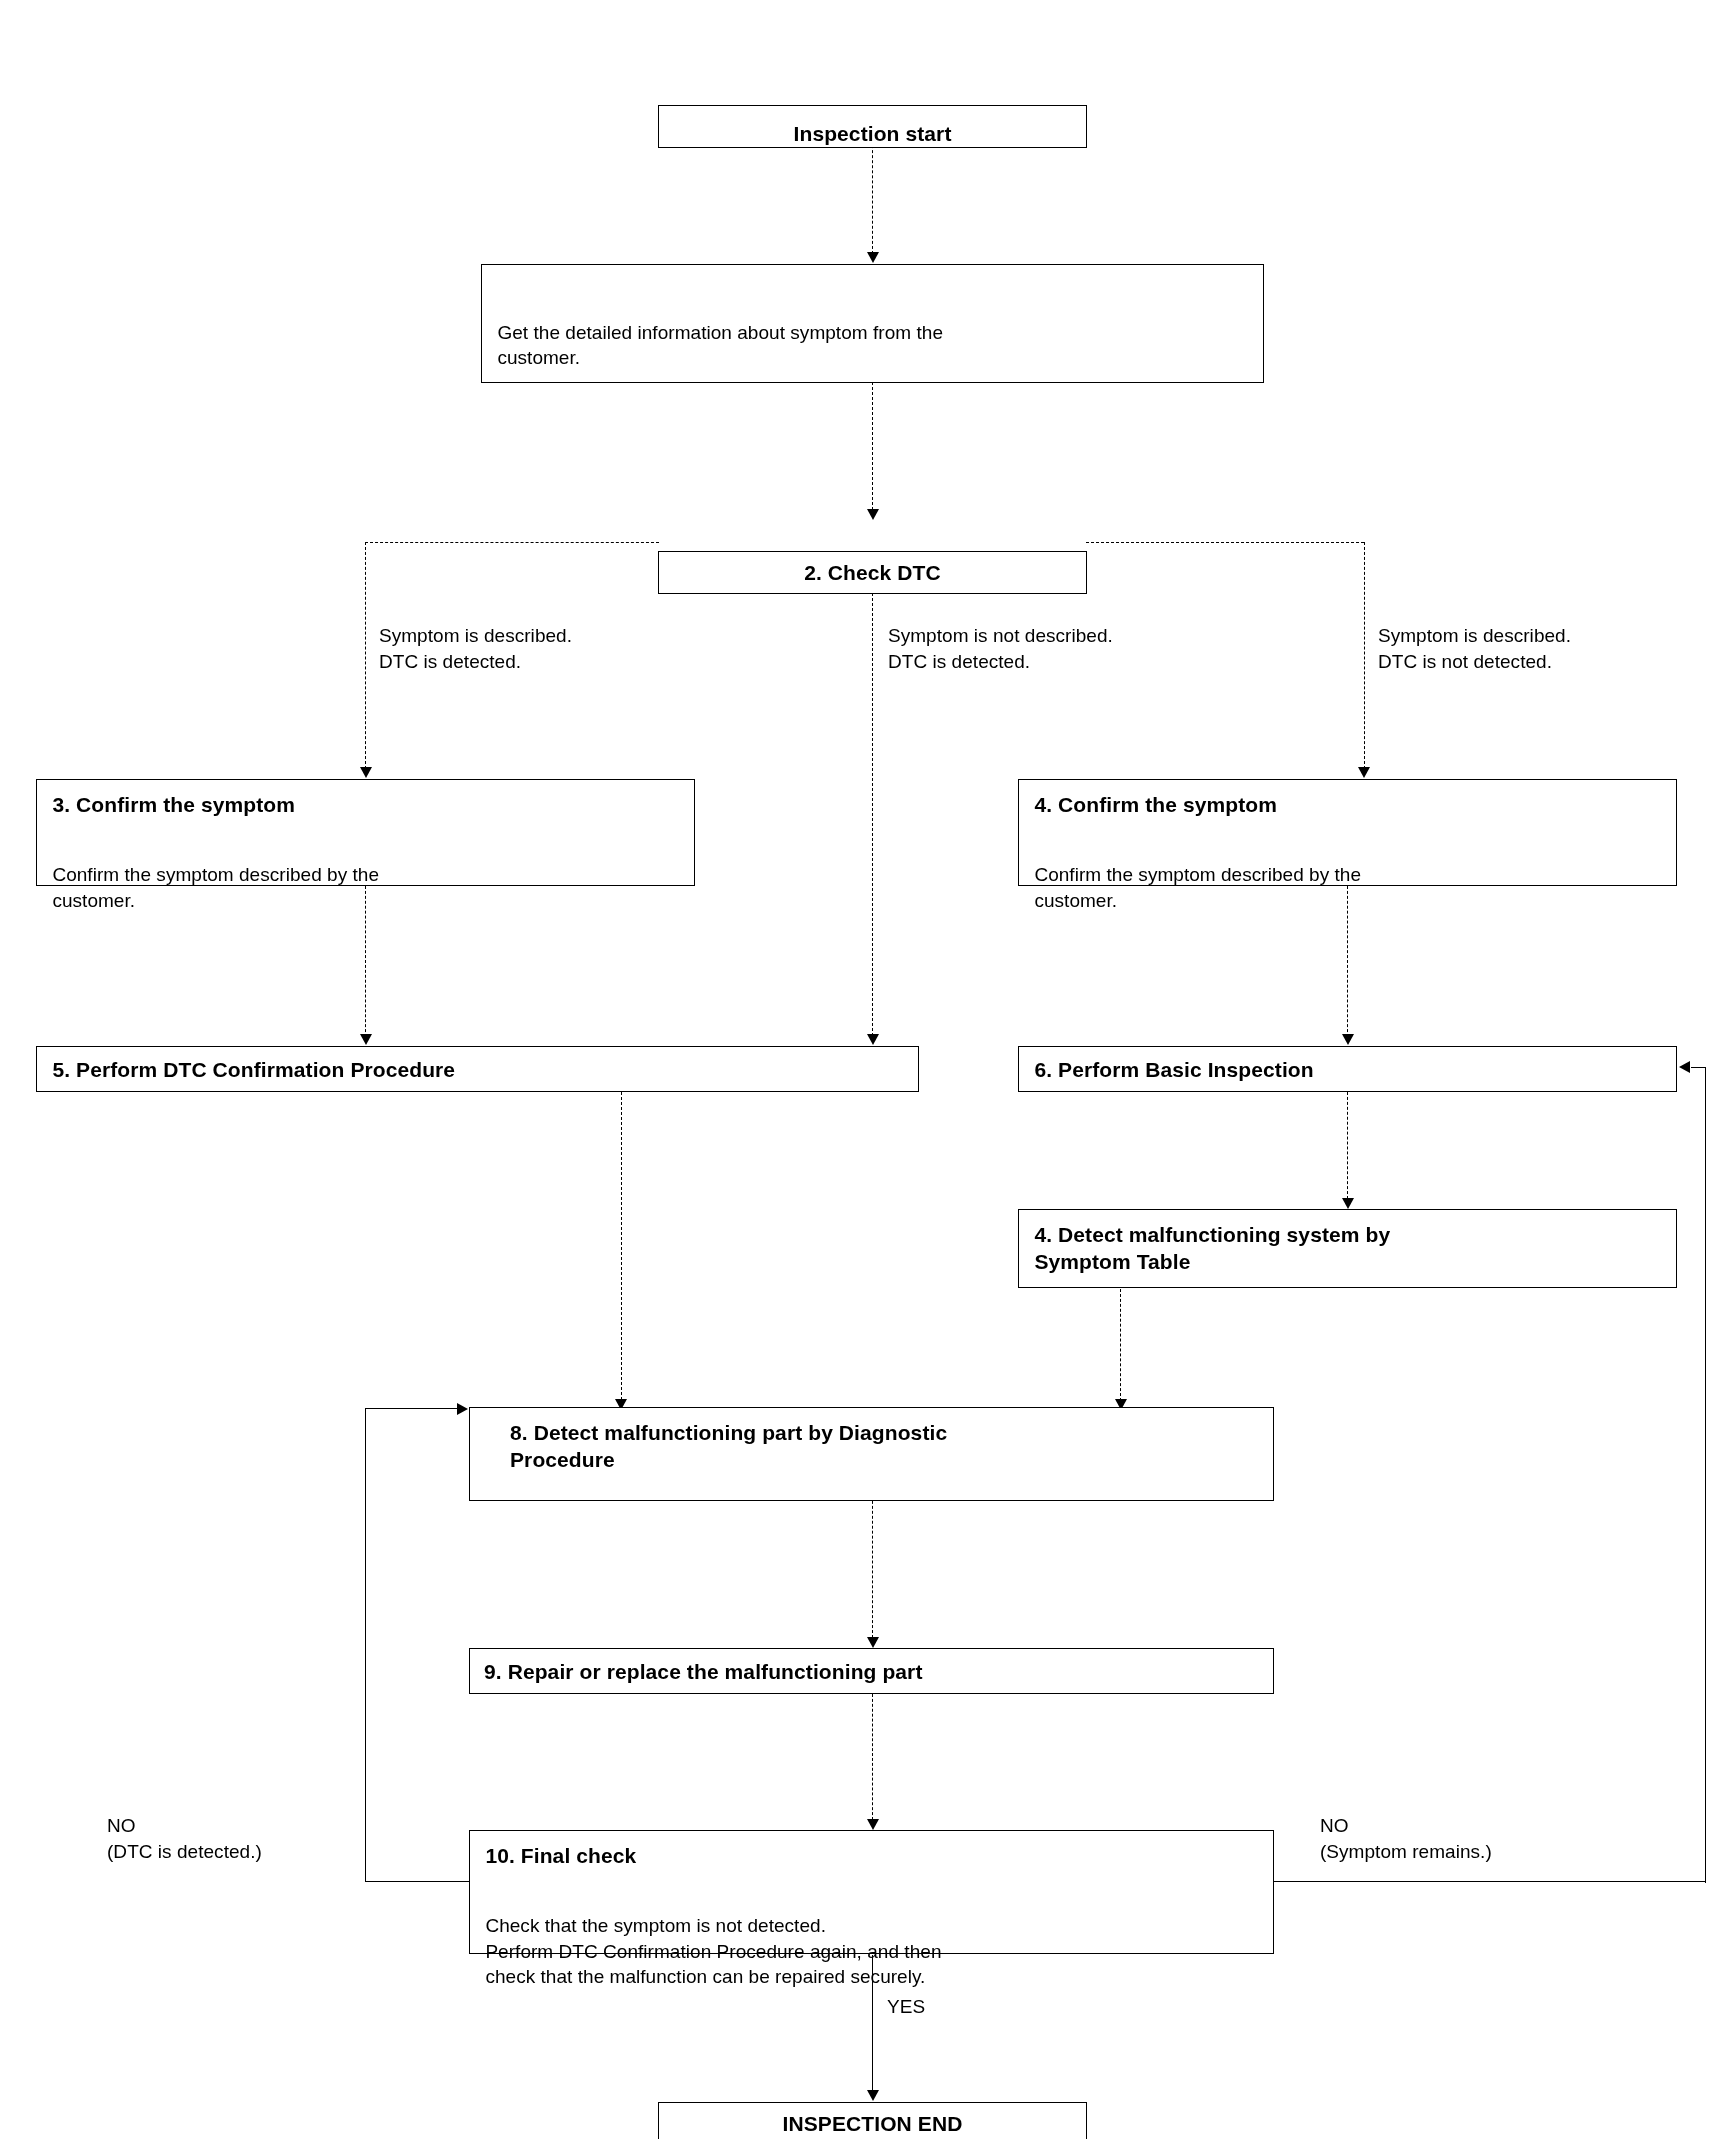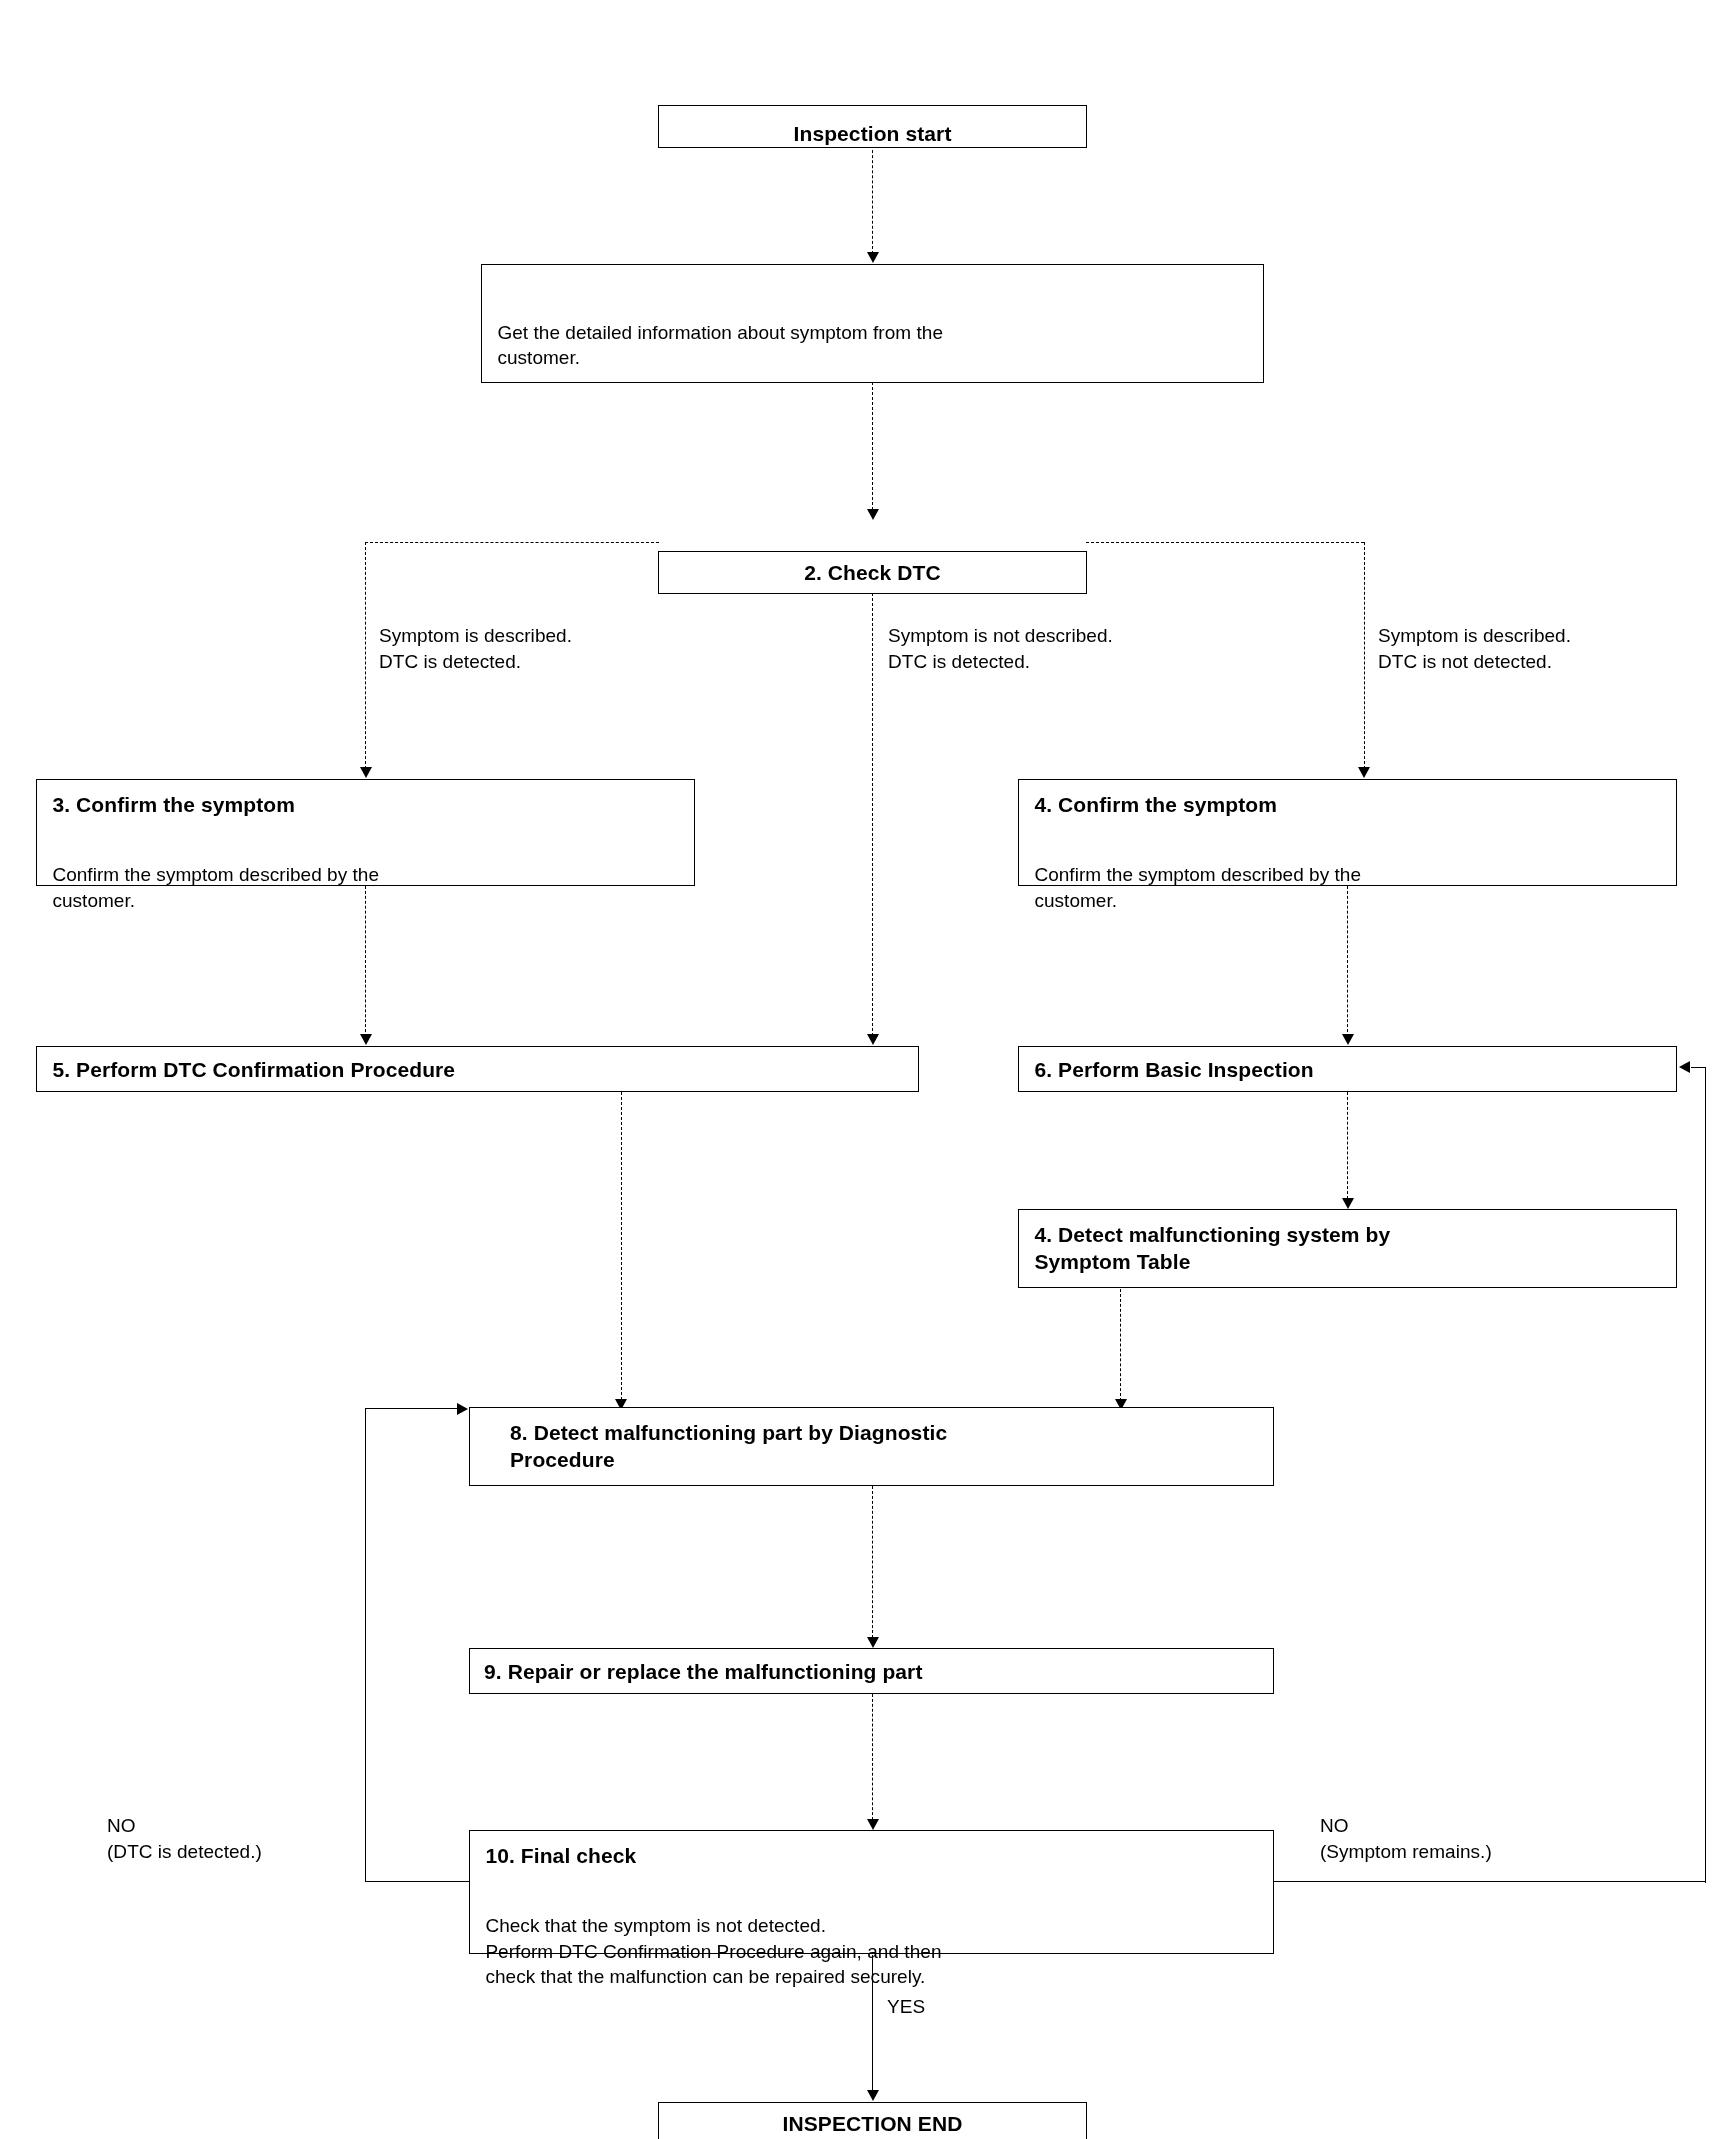--- a/index.html
+++ b/index.html
@@ -179,21 +179,21 @@
   <div class="arrow-down" style="left:1342px; top:1198px;"></div>
 
   <div class="node pad" style="left:1018px; top:1209px; width:659px; height:79px;">
     <div class="title">4. Detect malfunctioning system by
     Symptom Table</div>
   </div>
 
   <div class="vline" style="left:1120px; top:1289px; height:112px;"></div>
   <div class="arrow-down" style="left:1115px; top:1399px;"></div>
 
-  <div class="node pad" style="left:469px; top:1407px; width:805px; height:79px;padding-left:40px;">
+  <div class="node pad" style="left:469px; top:1407px; width:805px; height:94px;padding-left:40px;">
     <div class="title">8. Detect malfunctioning part by Diagnostic
     Procedure</div>
   </div>
 
   <div class="vline" style="left:872px; top:1486px; height:152px;"></div>
   <div class="arrow-down" style="left:867px; top:1637px;"></div>
 
   <div class="node pad" style="left:469px; top:1648px; width:805px; height:46px; padding-top:9.4px;padding-left:14px;">
     <div class="title">9. Repair or replace the malfunctioning part</div>
   </div>

